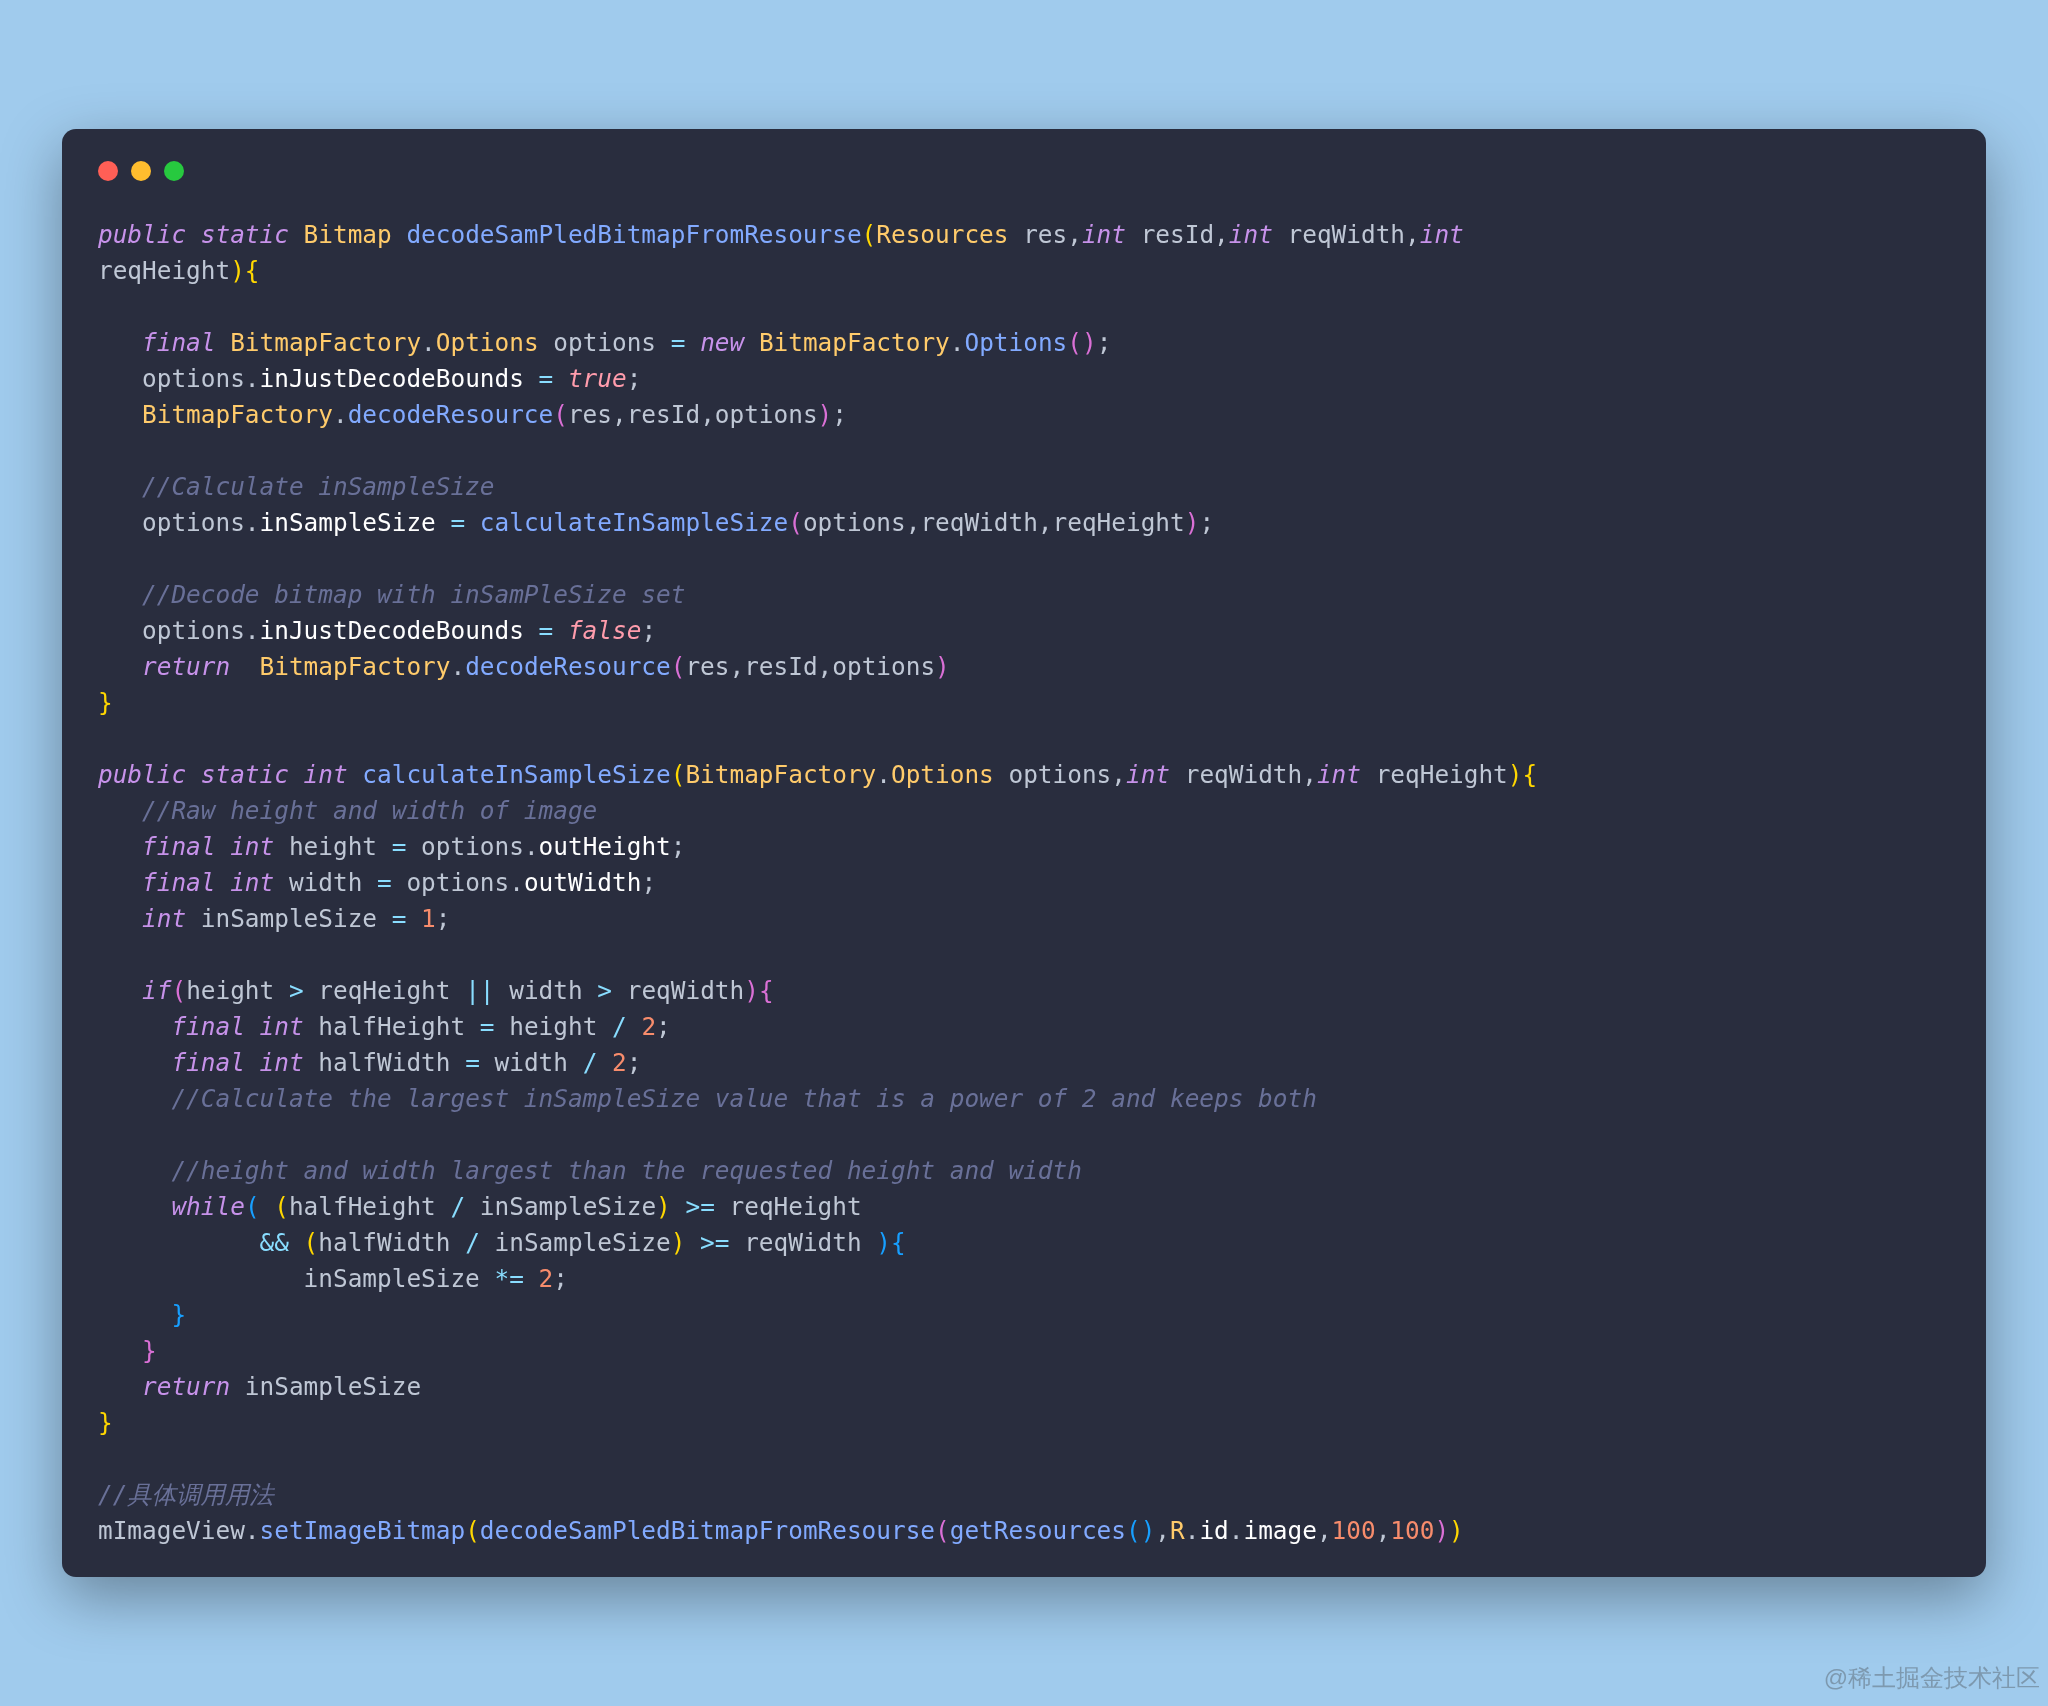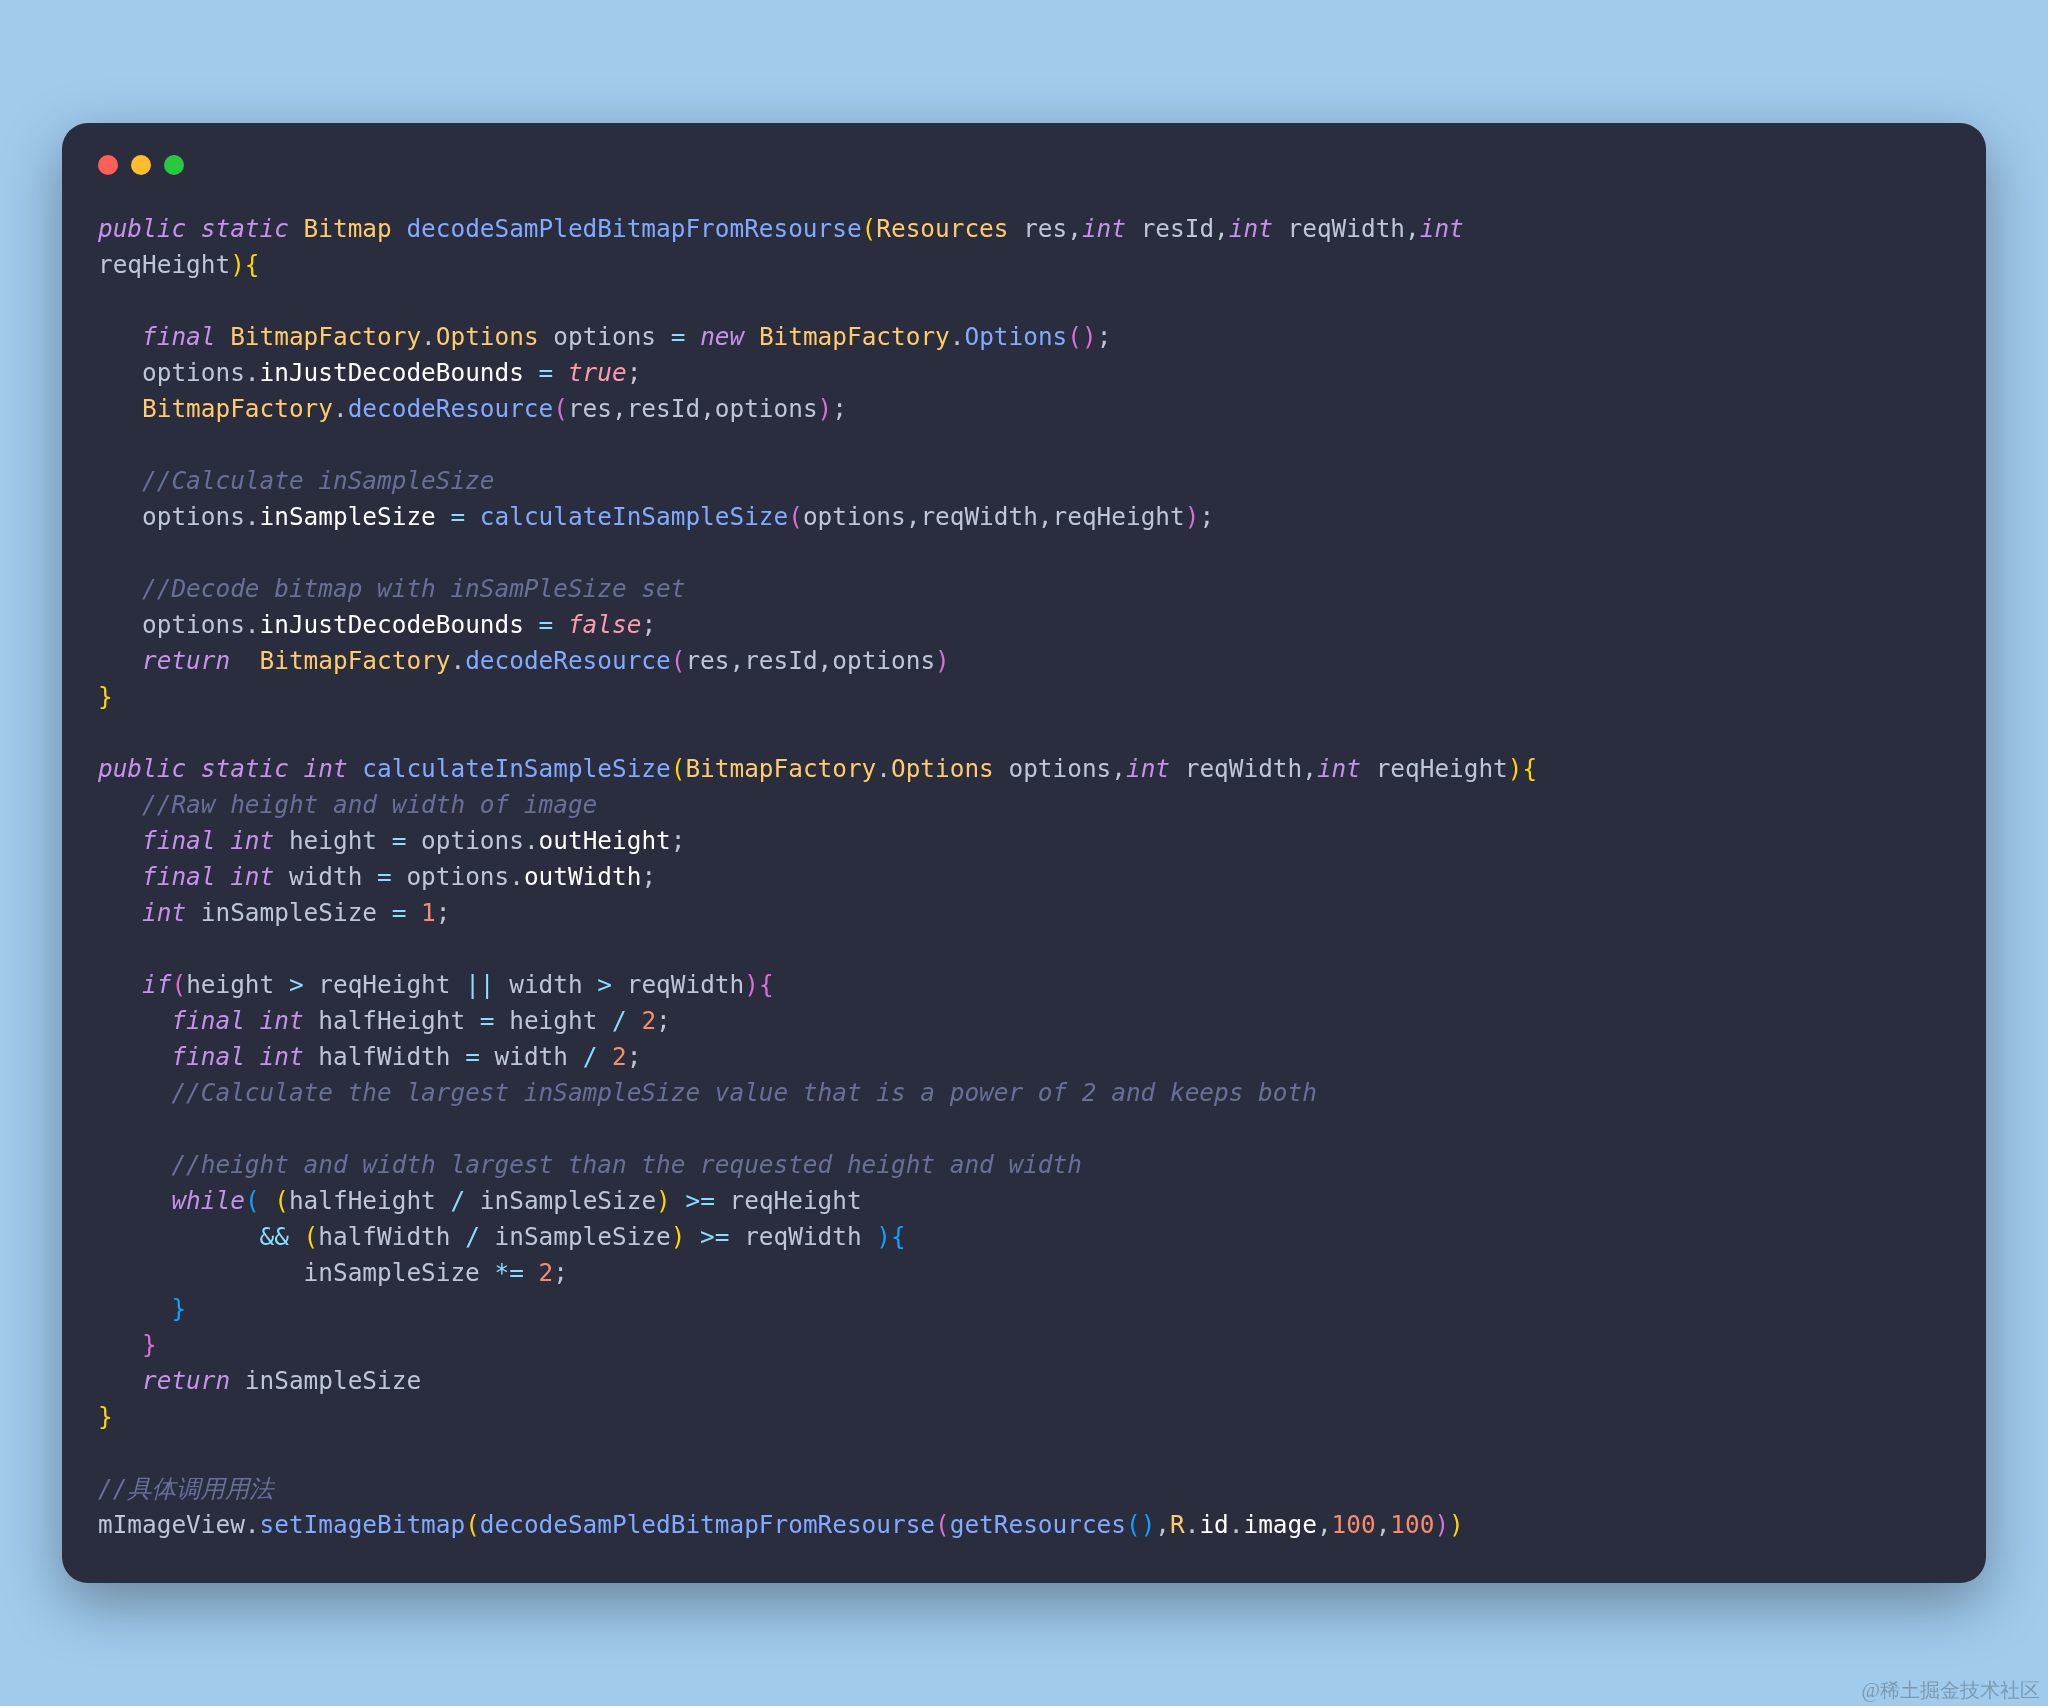--- a/index.html
+++ b/index.html
@@ -15,23 +15,23 @@
     width: 2048px;
     height: 1706px;
     box-sizing: border-box;
     display: flex;
     align-items: center;
     justify-content: center;
   }
   .card {
     width: 1924px;
     background: #292d3e;
-    border-radius: 26px;
+    border-radius: 14px;
     box-shadow: 0 20px 60px rgba(0,0,0,0.35);
-    padding: 32px 36px 40px 36px;
+    padding: 32px 36px 28px 36px;
     box-sizing: border-box;
     position: relative;
   }
   .traffic {
     display: flex;
     gap: 13px;
     margin-bottom: 36px;
   }
   .traffic span {
     width: 20px;
@@ -63,24 +63,24 @@
   .bool{ color: #ff9cac; font-style: italic; }
   .cmt { color: #697098; font-style: italic; }
   .pun { color: #bfc7d5; }
   .br  { color: #ffd700; }
   .br2 { color: #da70d6; }
   .br3 { color: #179fff; }
 
   .watermark {
     position: absolute;
     right: 8px;
-    bottom: 2px;
-    font-size: 20px;
+    bottom: 12px;
+    font-size: 24px;
     color: rgba(60,60,60,0.35);
-    font-family: Liberation Serif, serif;
+    font-family: Liberation Sans, sans-serif;
   }
 </style>
 </head>
 <body>
 
 <div class="wrap">
   <div class="card">
     <div class="traffic">
       <span class="r"></span>
       <span class="y"></span>

